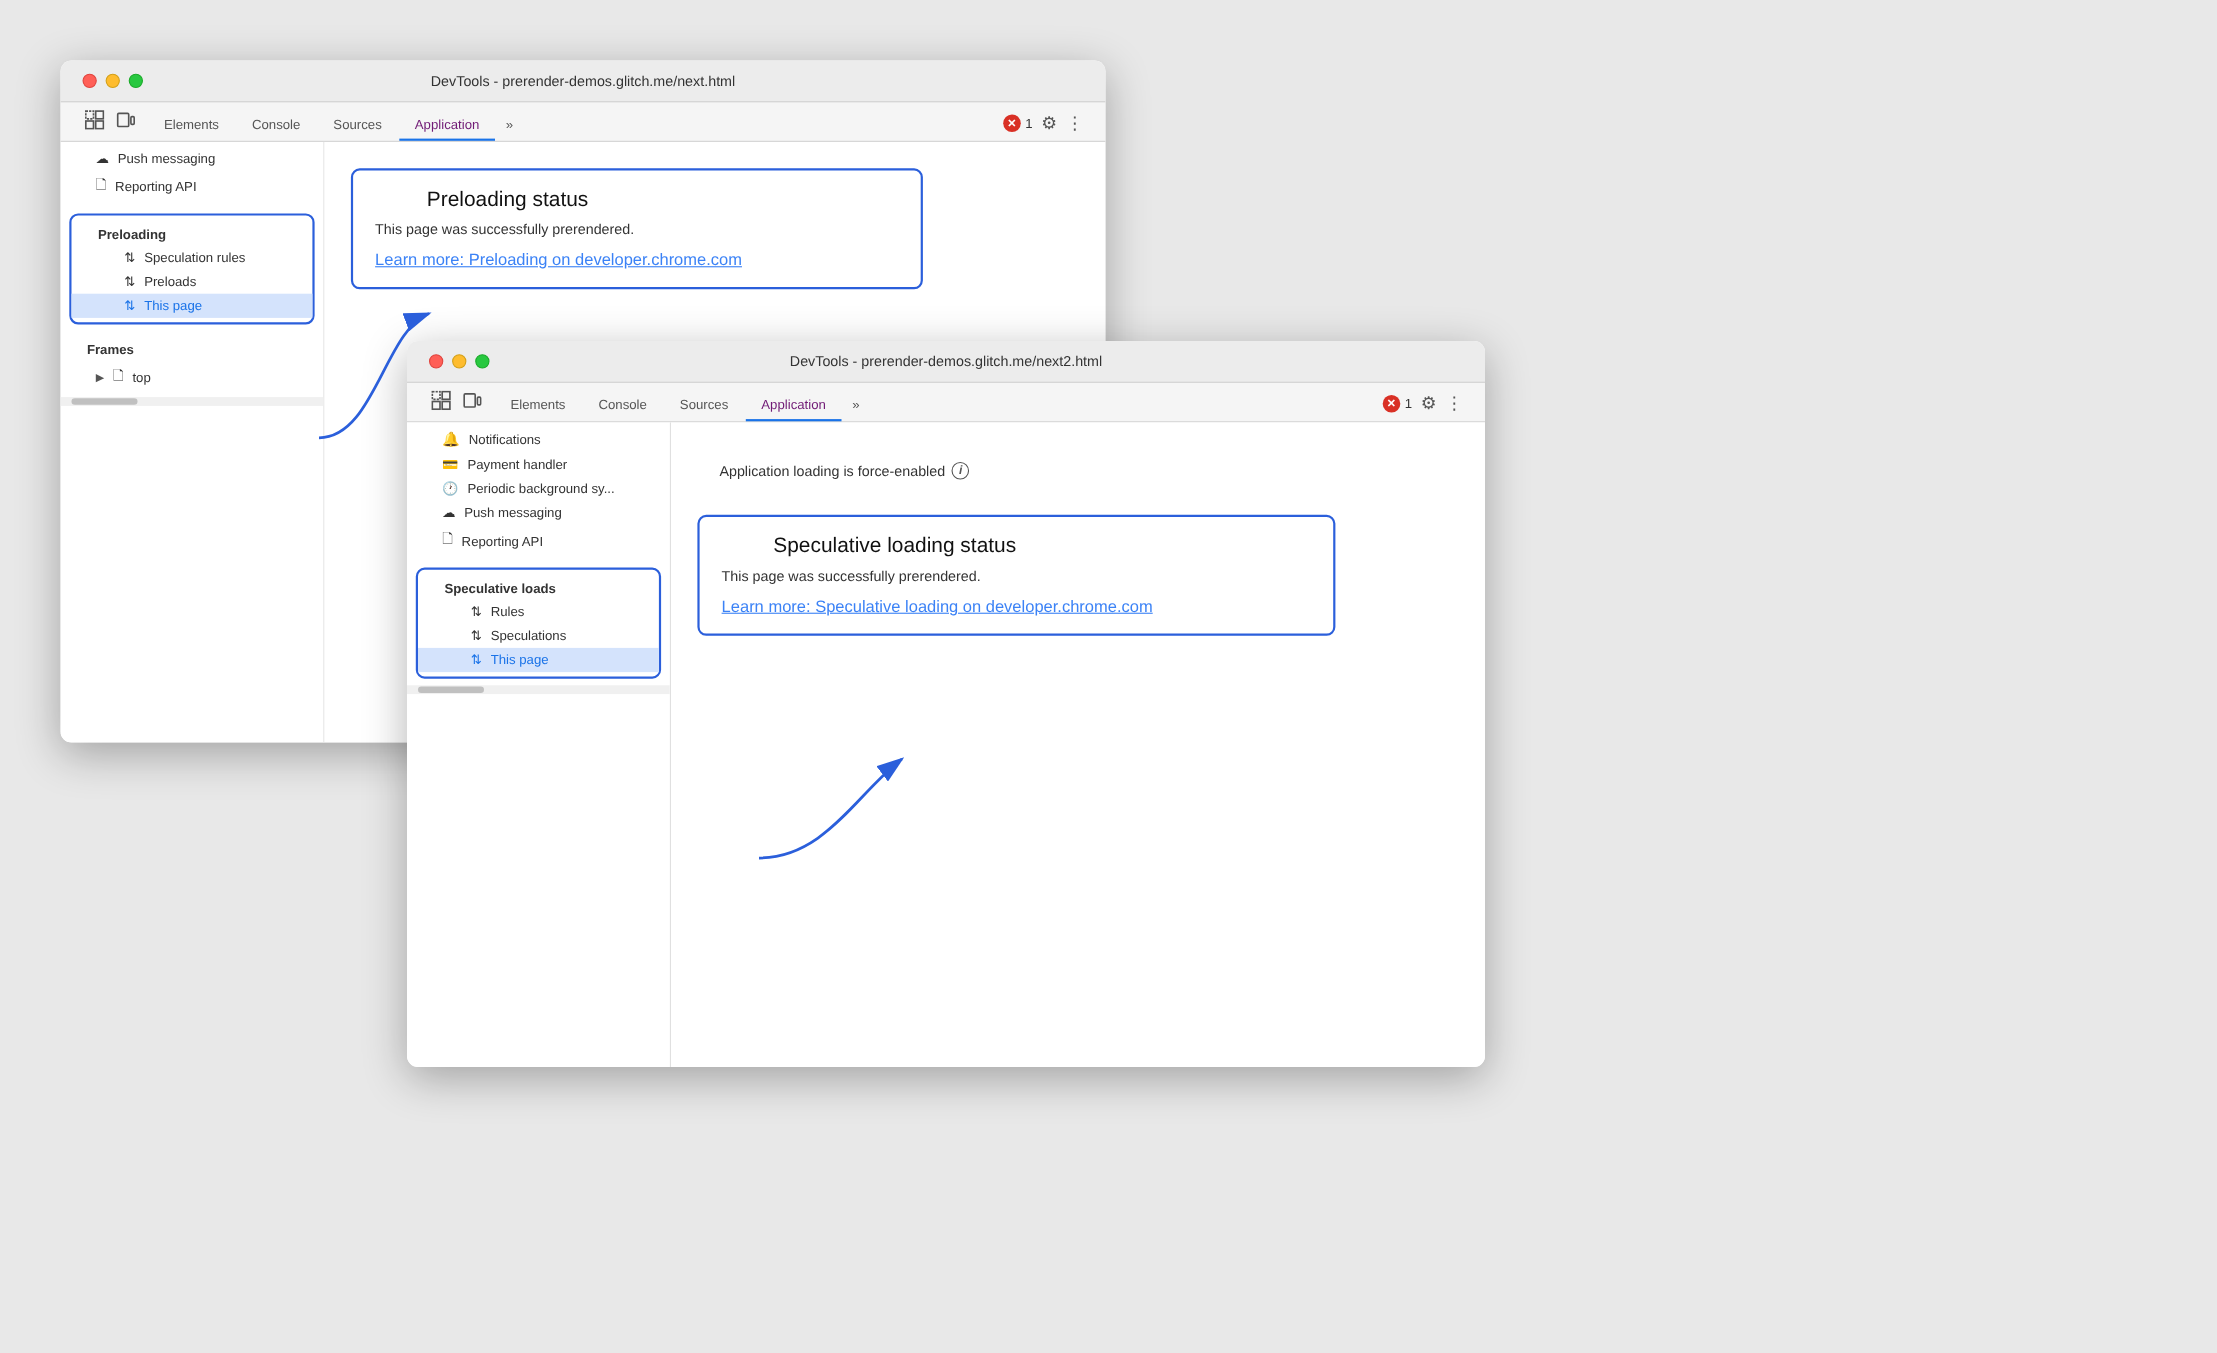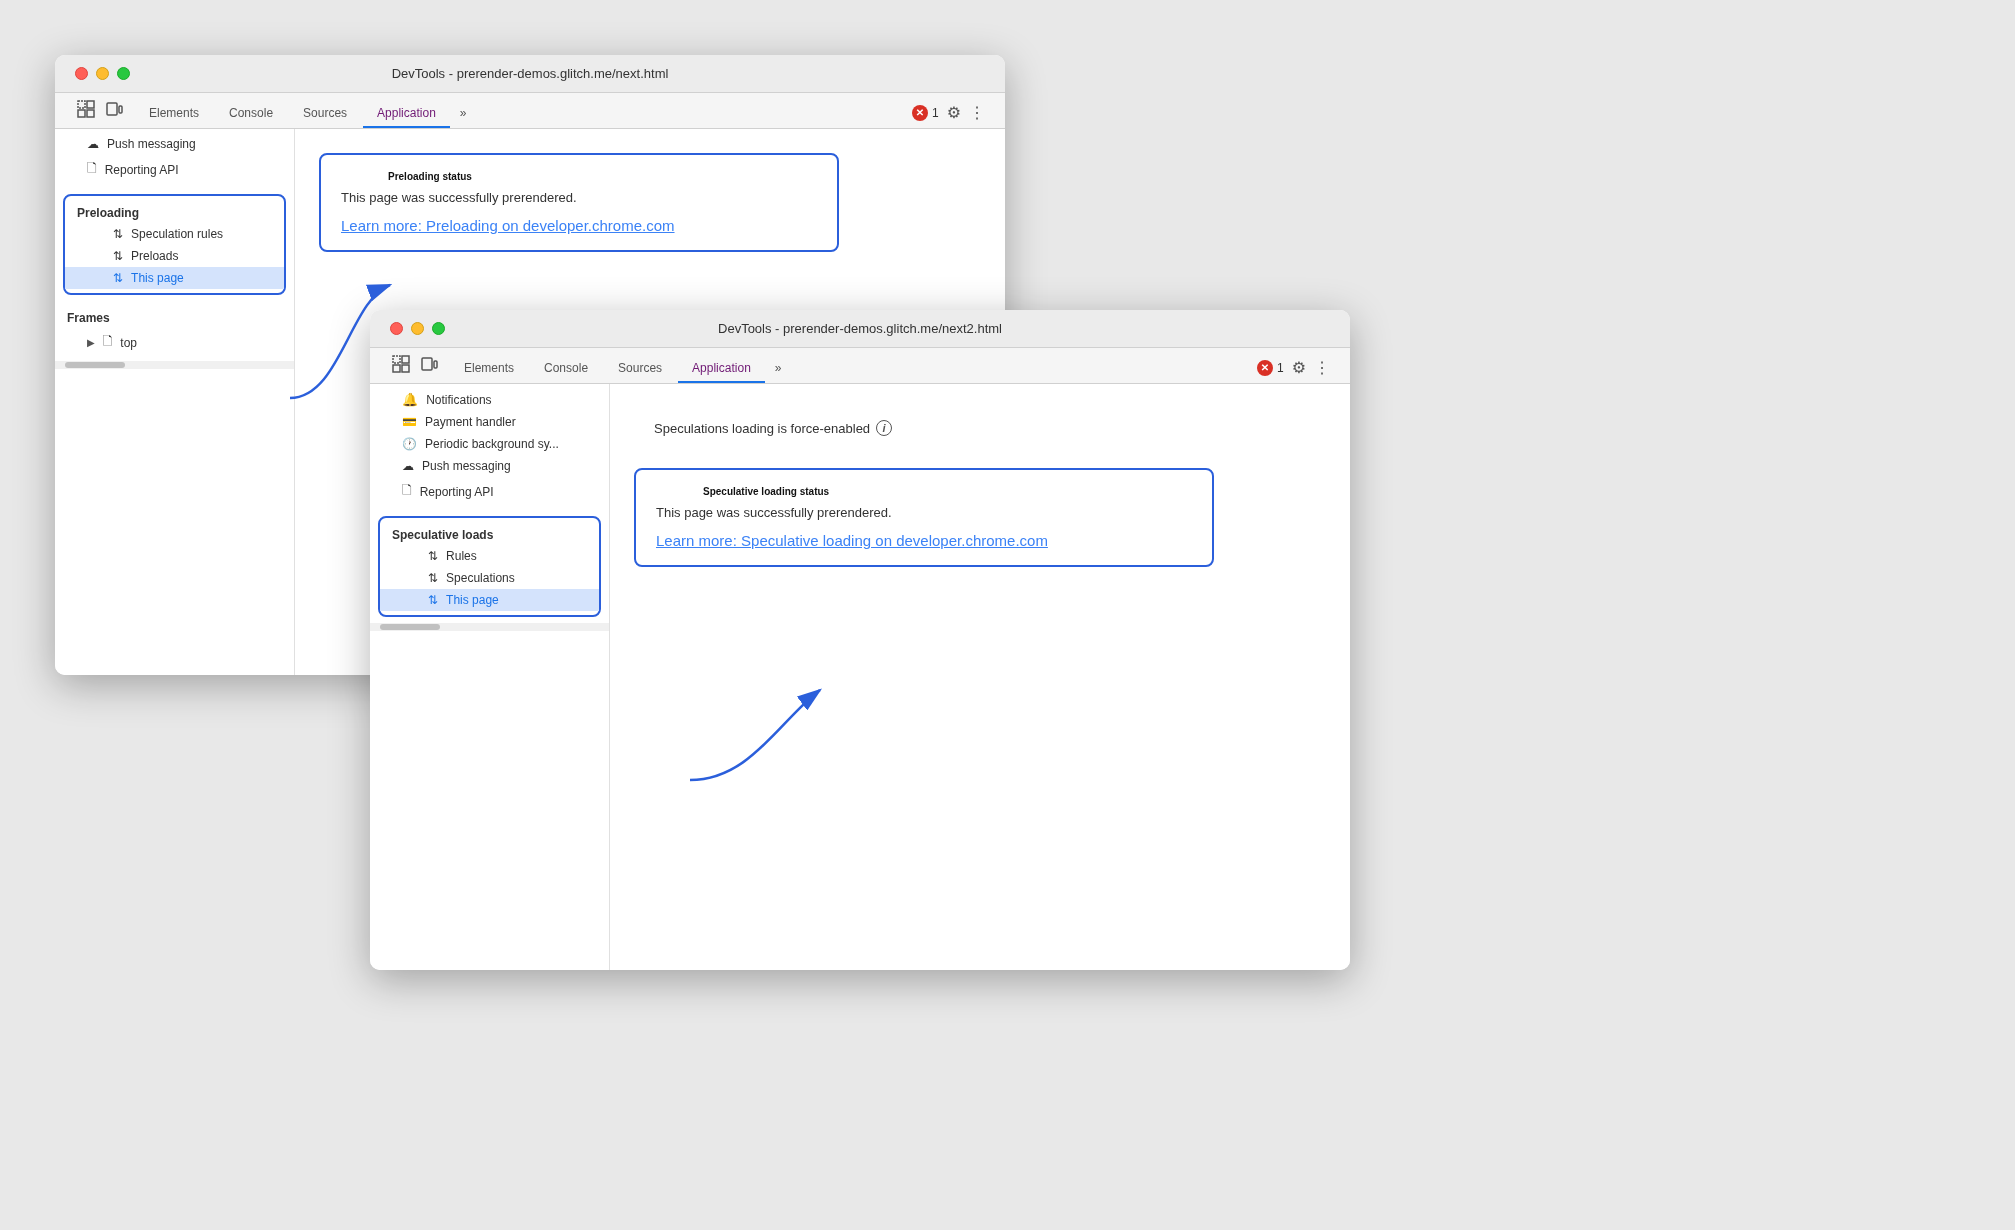--- a/index.html
+++ b/index.html
@@ -166,21 +166,21 @@
       background: #d4e3fc;
       color: #1a73e8;
     }
     .sidebar-item.indent-1 {
       padding-left: 32px;
     }
     .sidebar-item.indent-2 {
       padding-left: 48px;
     }
     .sidebar-section-header {
-      padding: 6px 12px 3px 12px;
+      padding: 6px 12px 3px 24px;
       font-size: 12px;
       font-weight: 600;
       color: #333;
     }
     .sidebar-icon {
       font-size: 13px;
       flex-shrink: 0;
     }
     .arrow-updown {
       display: inline-block;
@@ -218,22 +218,22 @@
 
     
     .status-box {
       border: 2px solid #2b5fdb;
       border-radius: 8px;
       padding: 16px 20px;
       margin-bottom: 16px;
       max-width: 520px;
     }
     .status-box h3 {
-      font-size: 10px;
-      font-weight: 700;
+      font-size: 19px;
+      font-weight: 400;
       color: #111;
       margin-bottom: 8px;
       padding-left: 47px;
     }
     .status-box p {
       font-size: 13px;
       color: #333;
       margin-bottom: 12px;
     }
     .status-link {
@@ -497,21 +497,21 @@
           <span>This page</span>
         </div>
       </div>
       <div class="scrollbar-area">
         <div class="scrollbar-thumb"></div>
       </div>
     </div>
 
     <div class="main-content">
       <div class="force-enabled">
-        <span>Speculations loading is force-enabled</span>
+        <span>Application loading is force-enabled</span>
         <span class="info-circle">i</span>
       </div>
       <div class="status-box" style="margin-top: 20px; max-width: 580px;">
         <h3>Speculative loading status</h3>
         <p>This page was successfully prerendered.</p>
         <span class="status-link">Learn more: Speculative loading on developer.chrome.com</span>
       </div>
     </div>
   </div>
 </div>

